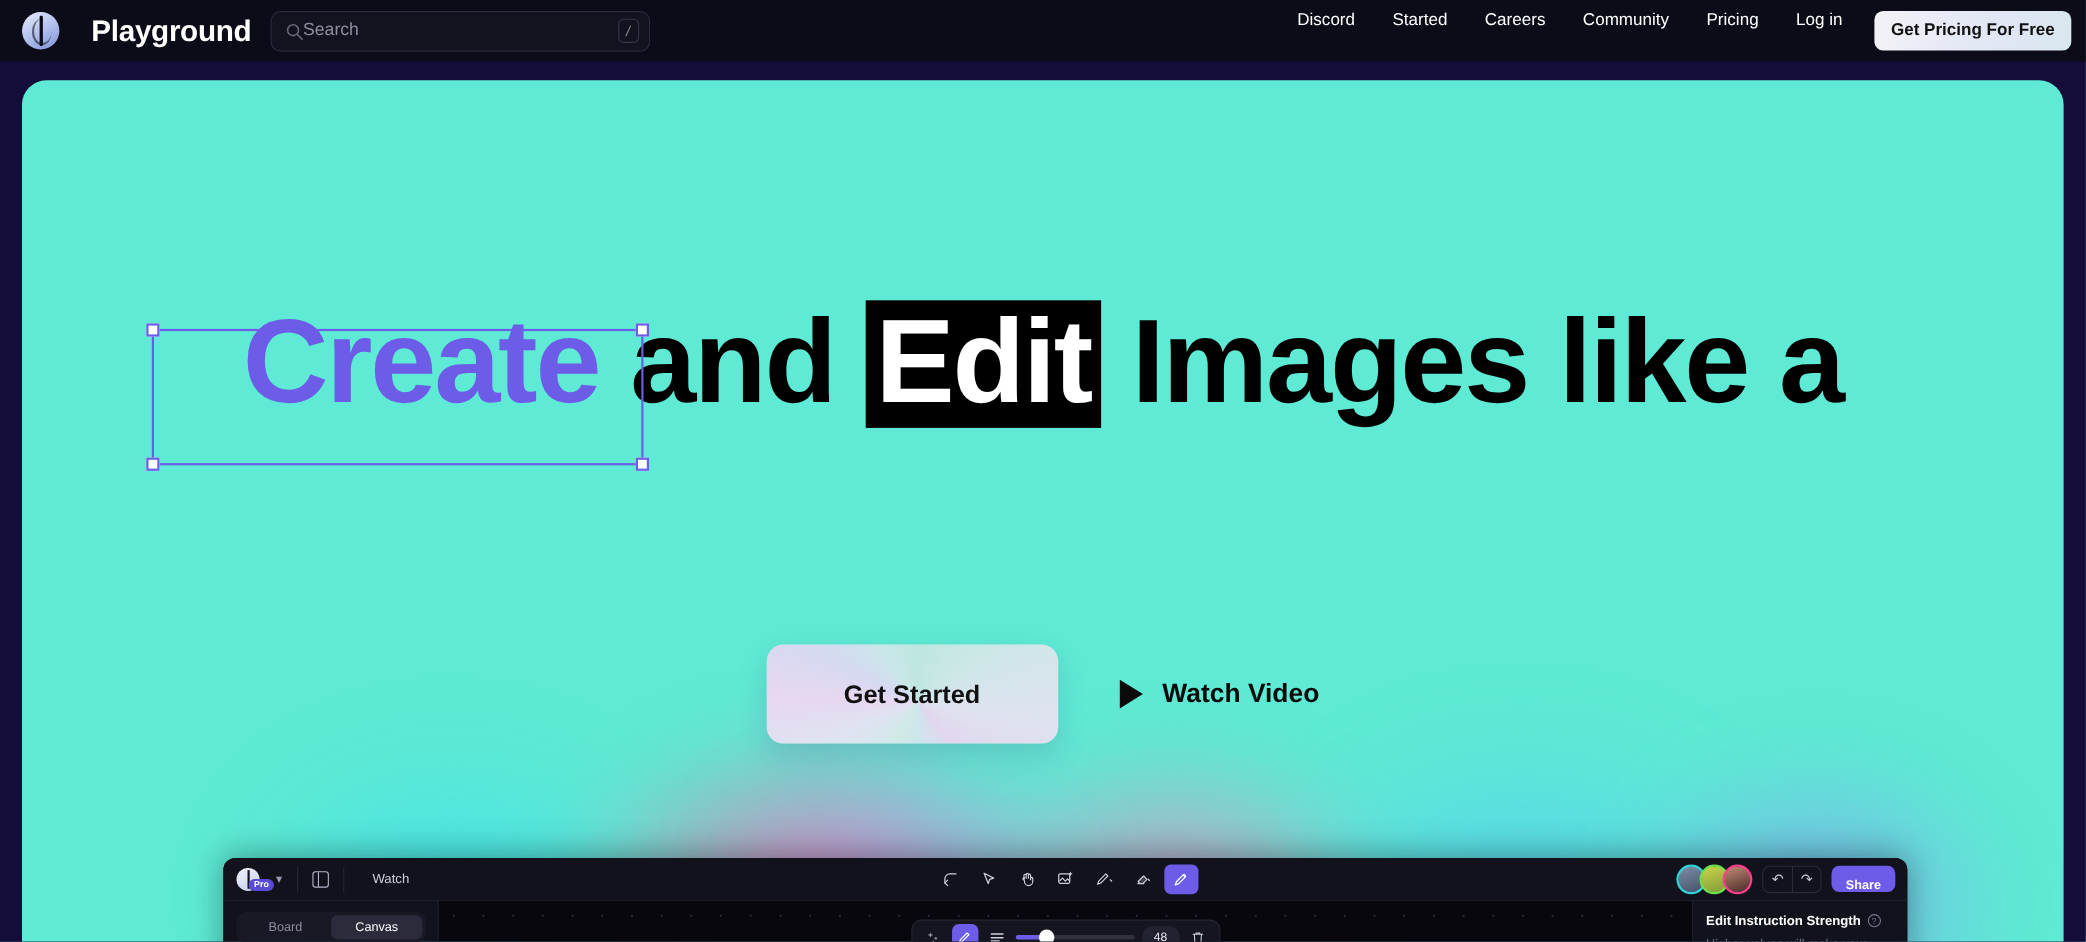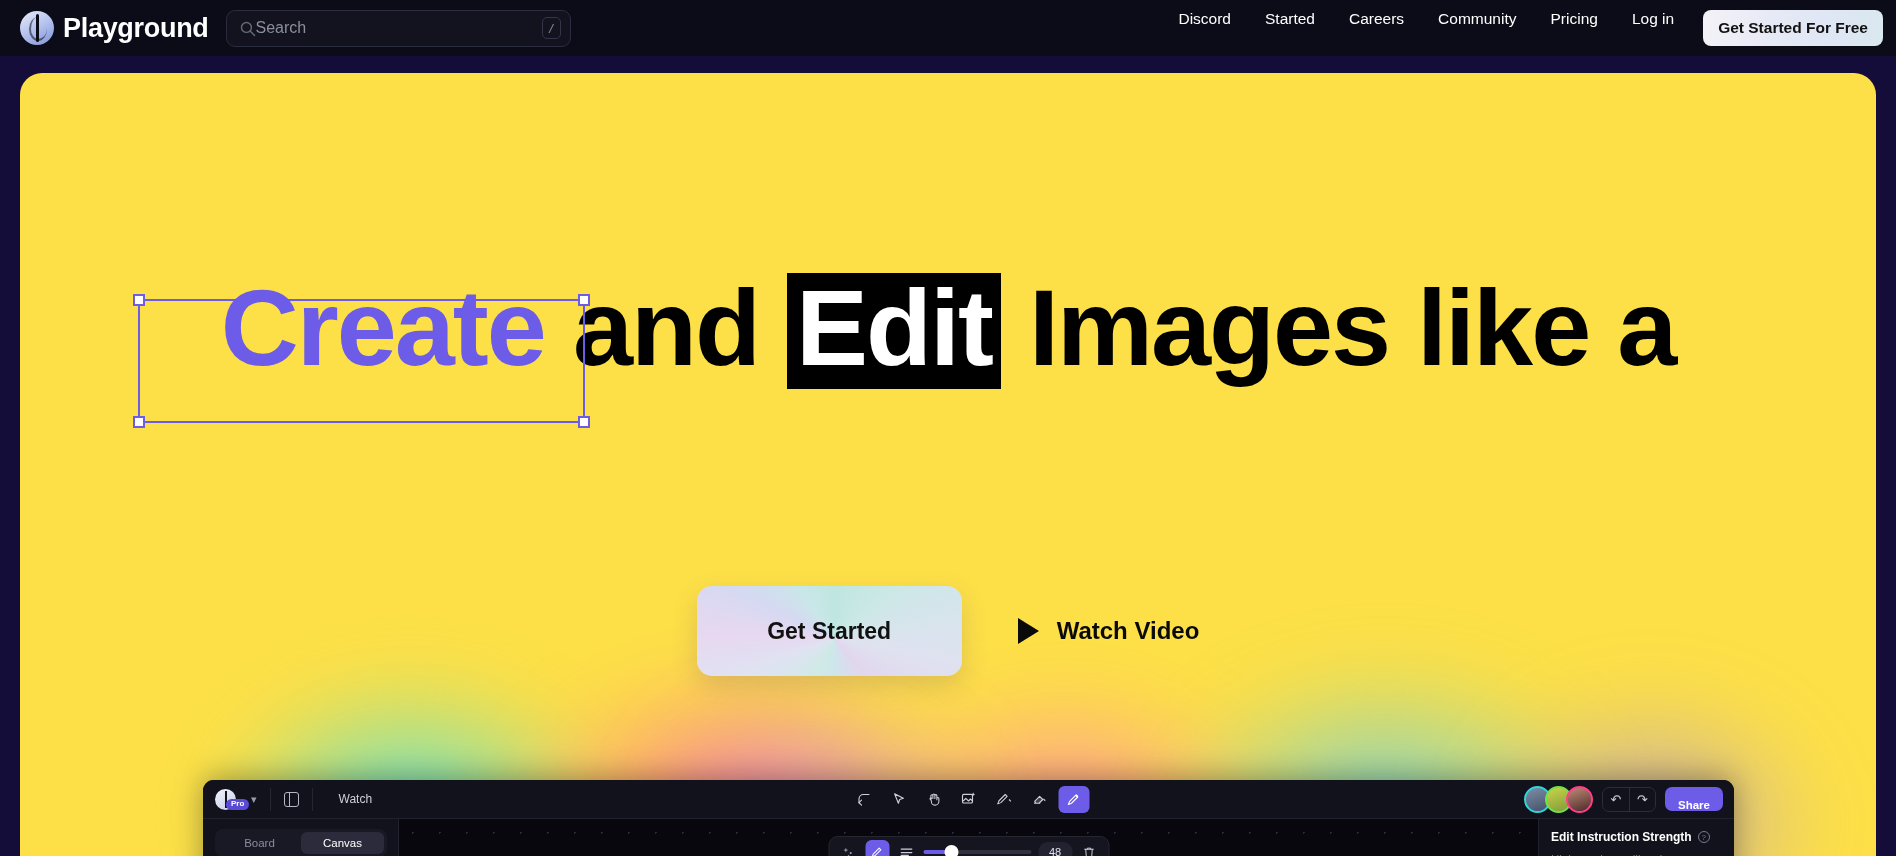--- a/index.html
+++ b/index.html
@@ -11,21 +11,21 @@
   }
 
   
   .topbar{
     position:absolute; left:0; top:0; width:1896px; height:56px;
     background:#0b0c17;
     display:flex; align-items:center;
     z-index:40;
   }
   .brand{
-    display:flex; align-items:center; gap:9px;
+    display:flex; align-items:center; gap:29px;
     margin-left:20px;
   }
   .brand-logo{
     width:34px; height:34px; border-radius:50%;
     background:linear-gradient(150deg,#e8edfb 0%,#b9c6ef 45%,#7f93d8 100%);
     position:relative; flex:none;
   }
   .brand-logo::before{
     content:""; position:absolute; left:50%; top:3px;
     width:3px; height:28px; margin-left:-1.5px;
@@ -62,21 +62,21 @@
     margin-left:12px;
     background:linear-gradient(100deg,#f4f2f6 0%,#e6e9f6 40%,#dfe6f4 70%,#d9e8ef 100%);
     color:#111; font-size:15.5px; font-weight:bold;
     border:none; border-radius:8px;
     height:36px; padding:0 15px; cursor:pointer; white-space:nowrap;
   }
 
   
   .hero{
     position:absolute; left:20px; top:73px; width:1856px; height:783px;
-    background:#fde047;
+    background:#5eead4;
     border-radius:22px 22px 0 0;
     overflow:hidden;
   }
   
   .glow{
     position:absolute; left:0; bottom:0; width:1856px; height:330px;
     pointer-events:none;
   }
   .g1{position:absolute;left:180px;bottom:-110px;width:420px;height:300px;border-radius:50%;
       background:radial-gradient(ellipse at center,rgba(64,224,235,.85),rgba(64,224,235,0) 68%);filter:blur(34px);}
@@ -269,21 +269,21 @@
     <span class="slash-key">/</span>
   </div>
 
   <nav class="nav-links">
     <a class="nav-link" href="#">Discord</a>
     <a class="nav-link" href="#">Started</a>
     <a class="nav-link" href="#">Careers</a>
     <a class="nav-link" href="#">Community</a>
     <a class="nav-link" href="#">Pricing</a>
     <a class="nav-link" href="#">Log in</a>
-    <button class="cta-top">Get Started For Free</button>
+    <button class="cta-top">Get Pricing For Free</button>
   </nav>
 </div>
 
 <div class="hero">
 
   <div class="glow">
     <div class="g1"></div>
       <div class="g2"></div>
       <div class="g3"></div>
     <div class="g4"></div>

